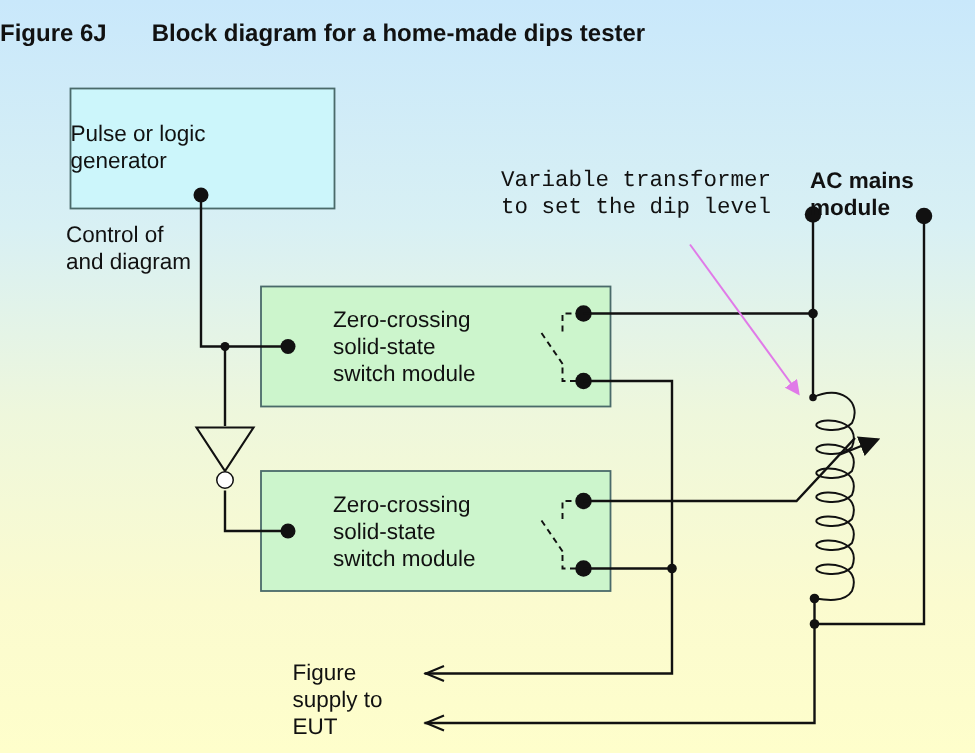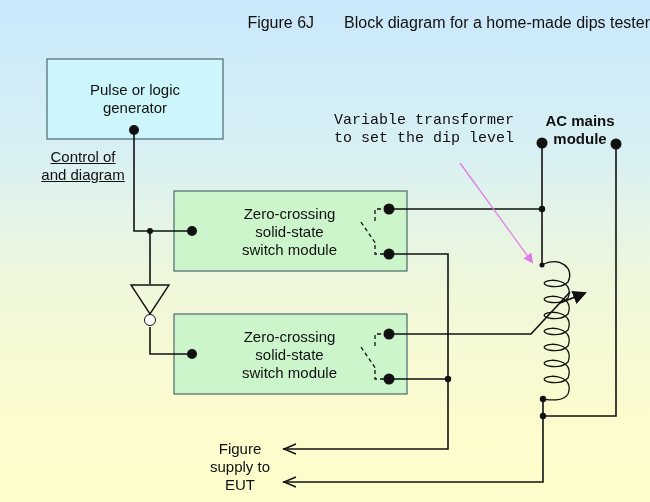--- a/index.html
+++ b/index.html
@@ -2,22 +2,22 @@
 <html><head>
 <meta charset="utf-8">
 <style>
   html, body { margin: 0; padding: 0; }
   body { width: 650px; height: 502px; overflow: hidden; font-family: "Liberation Sans", sans-serif; }
   #canvas {
     position: relative; width: 650px; height: 502px;
     background: linear-gradient(to bottom, #c9e8fb 0%, #d8f0f4 30%, #eef7dc 55%, #fbfbcf 80%, #fefecb 100%);
   }
   svg { position: absolute; left: 0; top: 0; }
-  .txt { position: absolute; color: #111; font-size: 15px; line-height: 18px; text-align: center; white-space: nowrap; }
-  .title { position: absolute; top: 14px; left: 0; width: 650px; text-align: right; font-weight: normal; font-size: 16px; color: #111; }
+  .txt { position: absolute; color: #111; font-size: 15px; line-height: 18px; white-space: nowrap; }
+  .title { position: absolute; top: 14px; left: 0; width: 650px; text-align: left; font-weight: bold; font-size: 16px; color: #111; }
   .title span { display: inline-block; }
 </style>
 </head>
 <body>
 
 <div id="canvas">
 
   <div class="title">
     <span style="margin-right:30px">Figure 6J</span><span>Block diagram for a home-made dips tester</span>
   </div>
@@ -114,21 +114,21 @@
     <div>solid-state</div>
     <div>switch module</div>
   </div>
 
   <div class="txt" style="left:222px; top:328px; width:135px;">
     <div>Zero-crossing</div>
     <div>solid-state</div>
     <div>switch module</div>
   </div>
 
-  <div class="txt" style="left:28px; top:148px; width:110px;text-decoration:underline;">
+  <div class="txt" style="left:44px; top:148px; width:110px;">
     <div>Control of</div>
     <div>and diagram</div>
   </div>
 
   <div class="txt" style="left:334px; top:112px; width:160px;font-family:Liberation Mono, monospace;">
     <div>Variable transformer</div>
     <div>to set the dip level</div>
   </div>
 
   <div class="txt" style="left:540px; top:112px; width:80px;font-weight:bold;">

